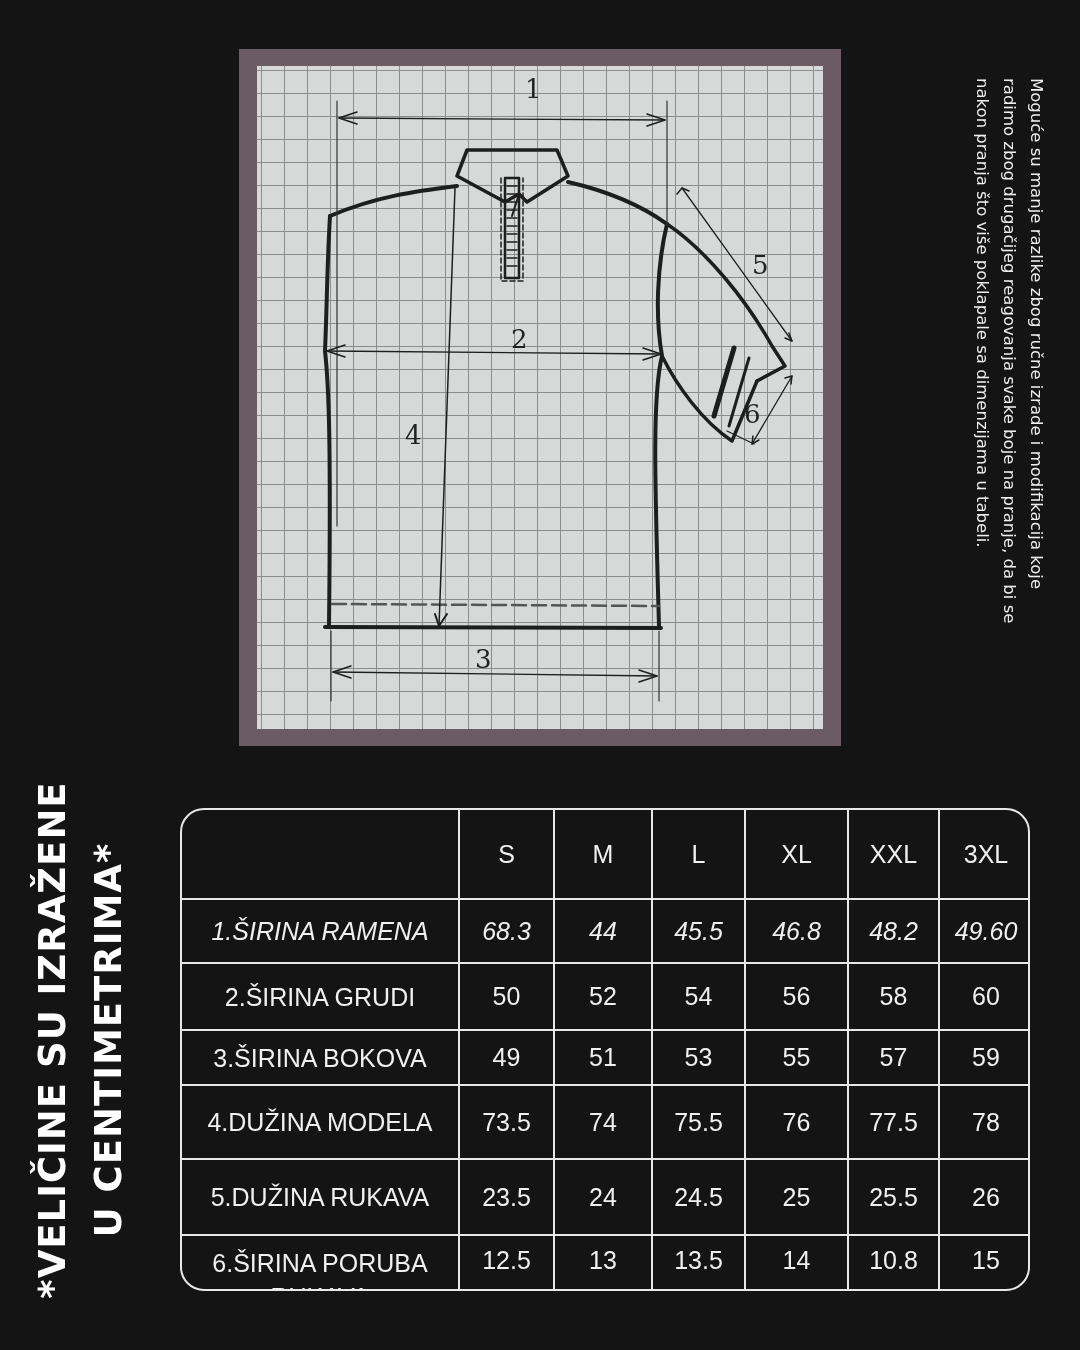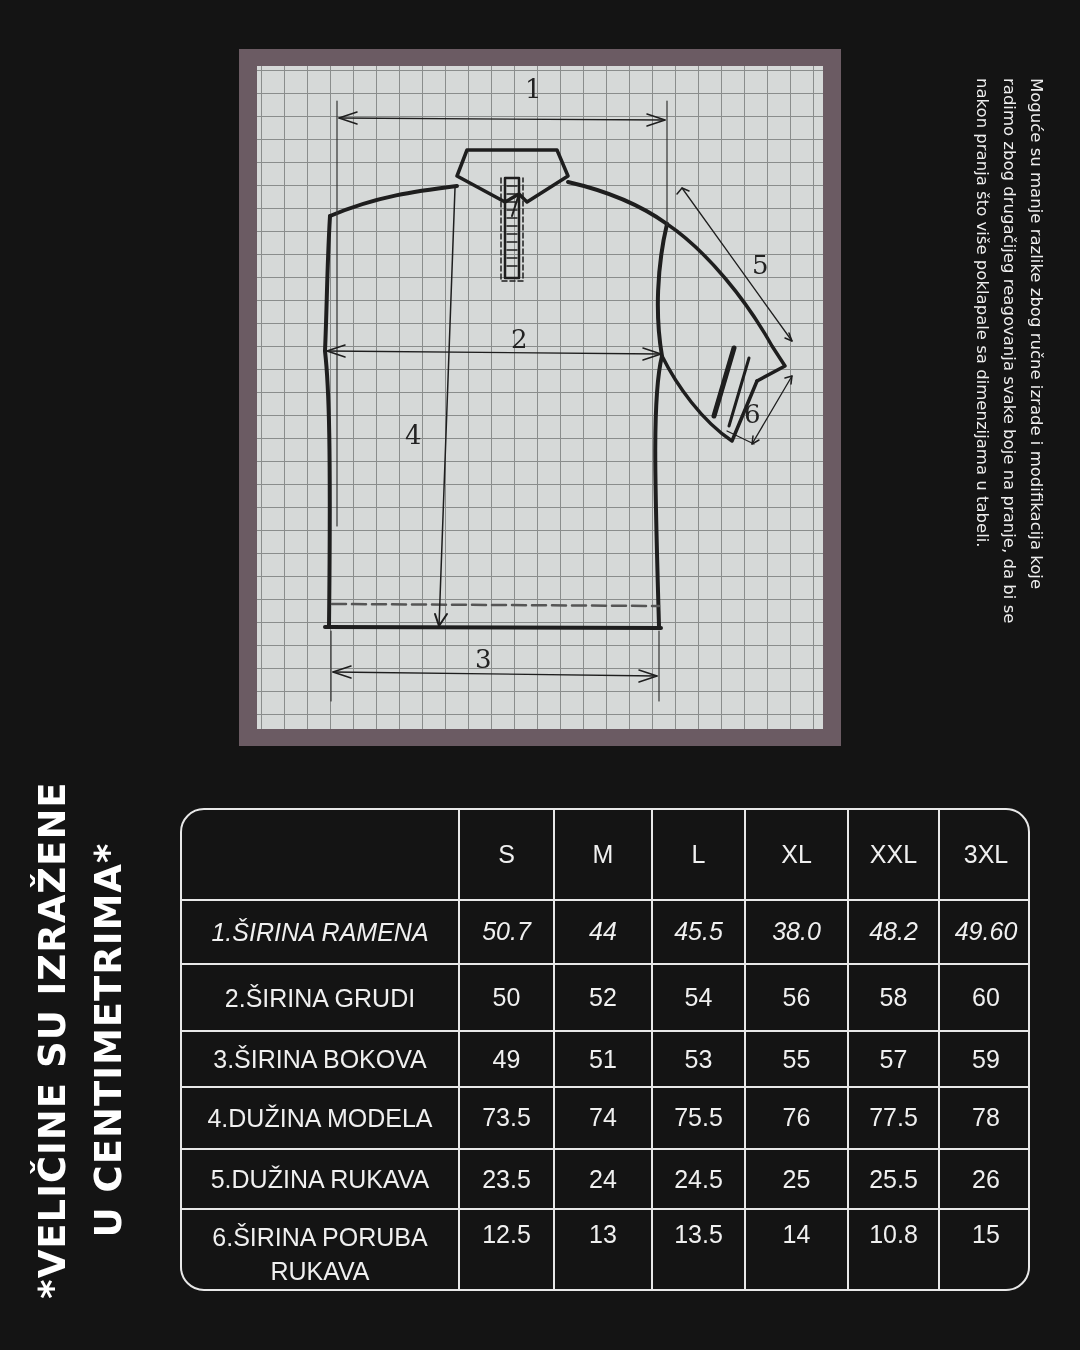--- a/index.html
+++ b/index.html
@@ -101,22 +101,22 @@
   col.c-s { width: 95px; }
   col.c-m { width: 98px; }
   col.c-l { width: 93px; }
   col.c-xl { width: 103px; }
   col.c-xxl { width: 91px; }
   col.c-3xl { width: 93px; }
   tr.r-head { height: 89px; }
   tr.r1 { height: 64px; font-style: italic; }
   tr.r2 { height: 67px; }
   tr.r3 { height: 55px; }
-  tr.r4 { height: 62px; }
-  tr.r5 { height: 60px; }
+  tr.r4 { height: 74px; }
+  tr.r5 { height: 76px; }
   tr.r6 { height: 75px; margin-top: 40px; }
 </style>
 </head>
 <body>
 
 <div class="frame">
   <div class="paper">
     <svg width="566" height="663" viewBox="0 0 566 663">
       <g fill="none" stroke="#1e1e1e" stroke-linecap="round" stroke-linejoin="round">
 
@@ -198,24 +198,24 @@
       <th></th>
       <th>S</th>
       <th>M</th>
       <th>L</th>
       <th>XL</th>
       <th>XXL</th>
       <th>3XL</th>
     </tr>
     <tr class="r1">
       <td class="label">1.ŠIRINA RAMENA</td>
-      <td>50.7</td>
+      <td>68.3</td>
       <td>44</td>
       <td>45.5</td>
-      <td>38.0</td>
+      <td>46.8</td>
       <td>48.2</td>
       <td>49.60</td>
     </tr>
     <tr class="r2">
       <td class="label">2.ŠIRINA GRUDI</td>
       <td>50</td>
       <td>52</td>
       <td>54</td>
       <td>56</td>
       <td>58</td>

